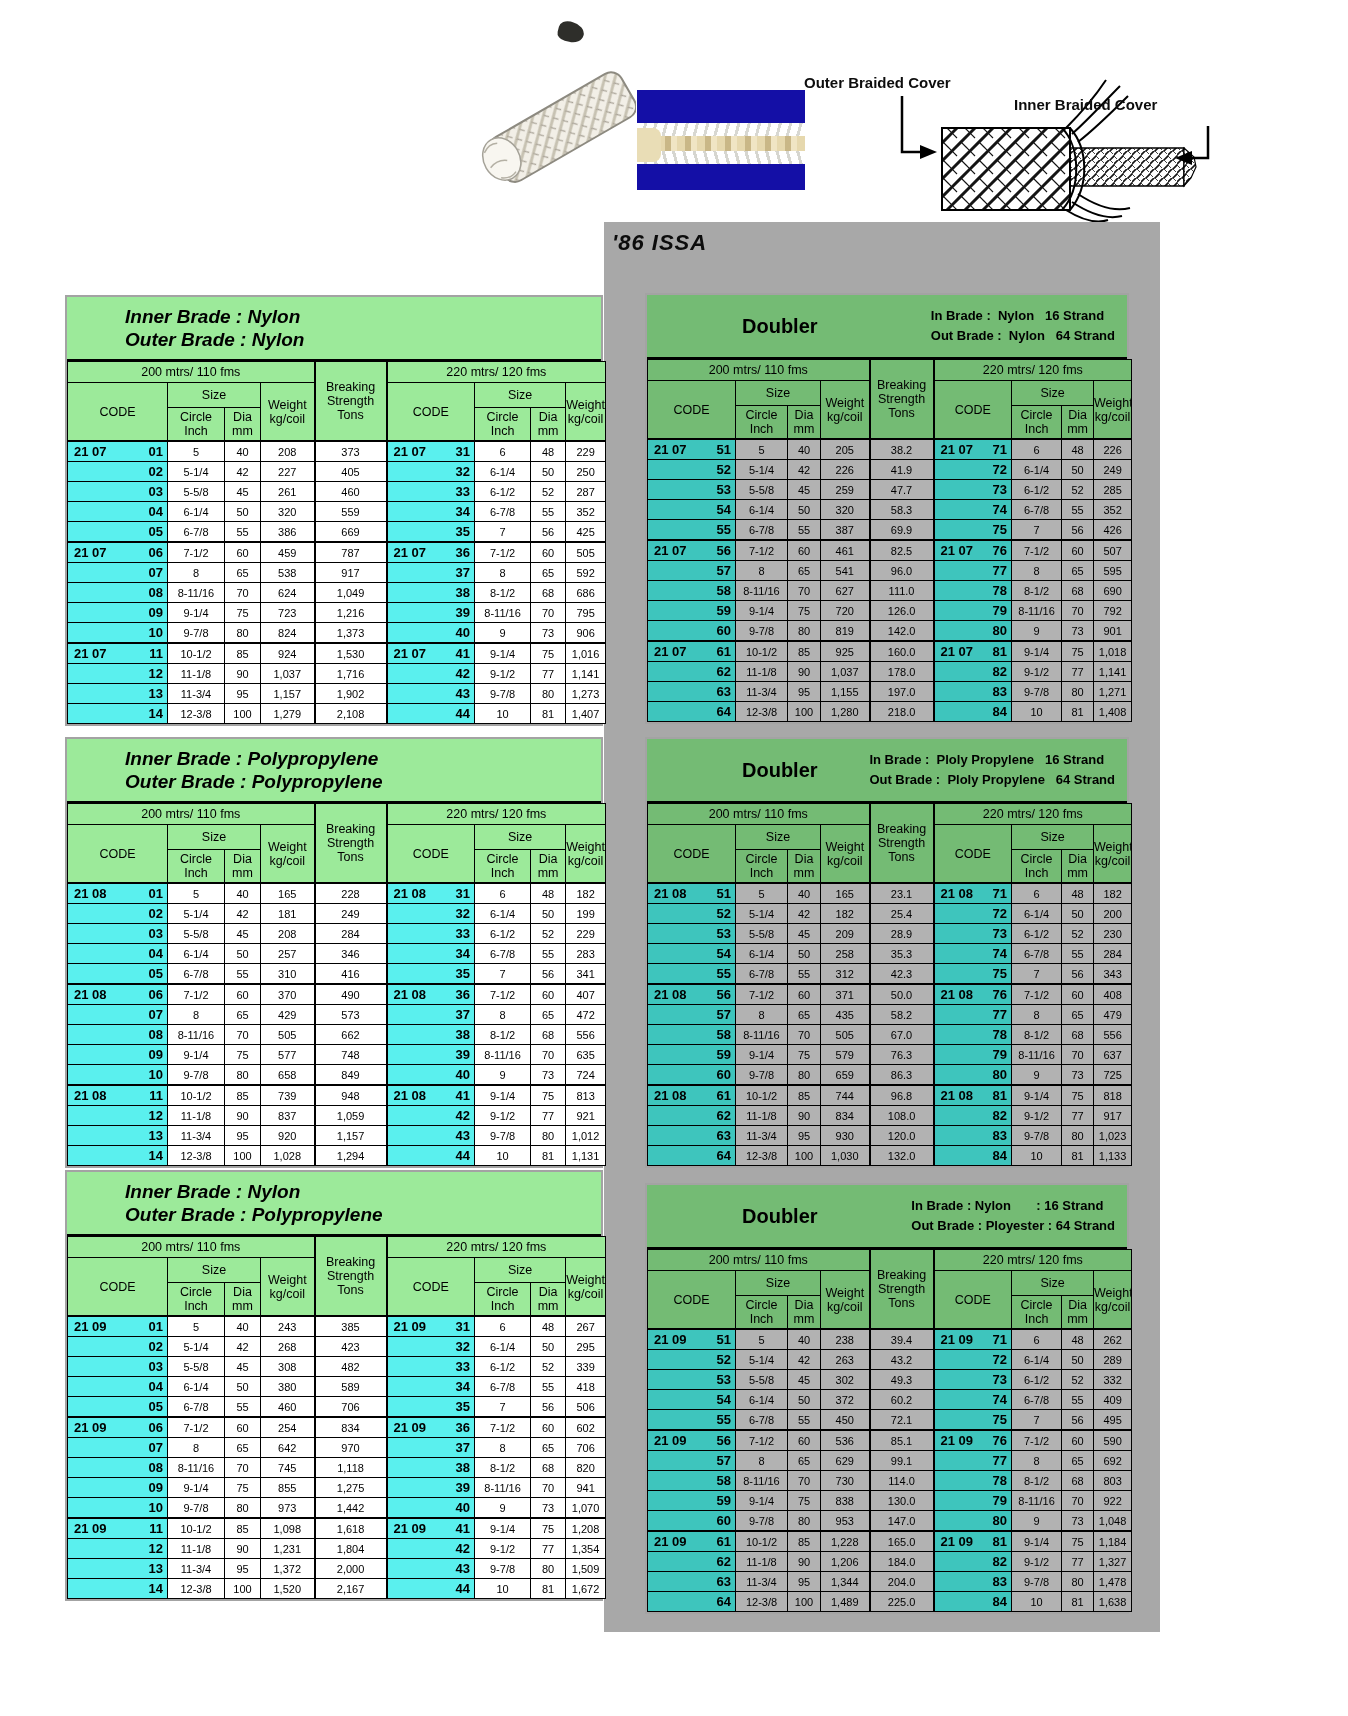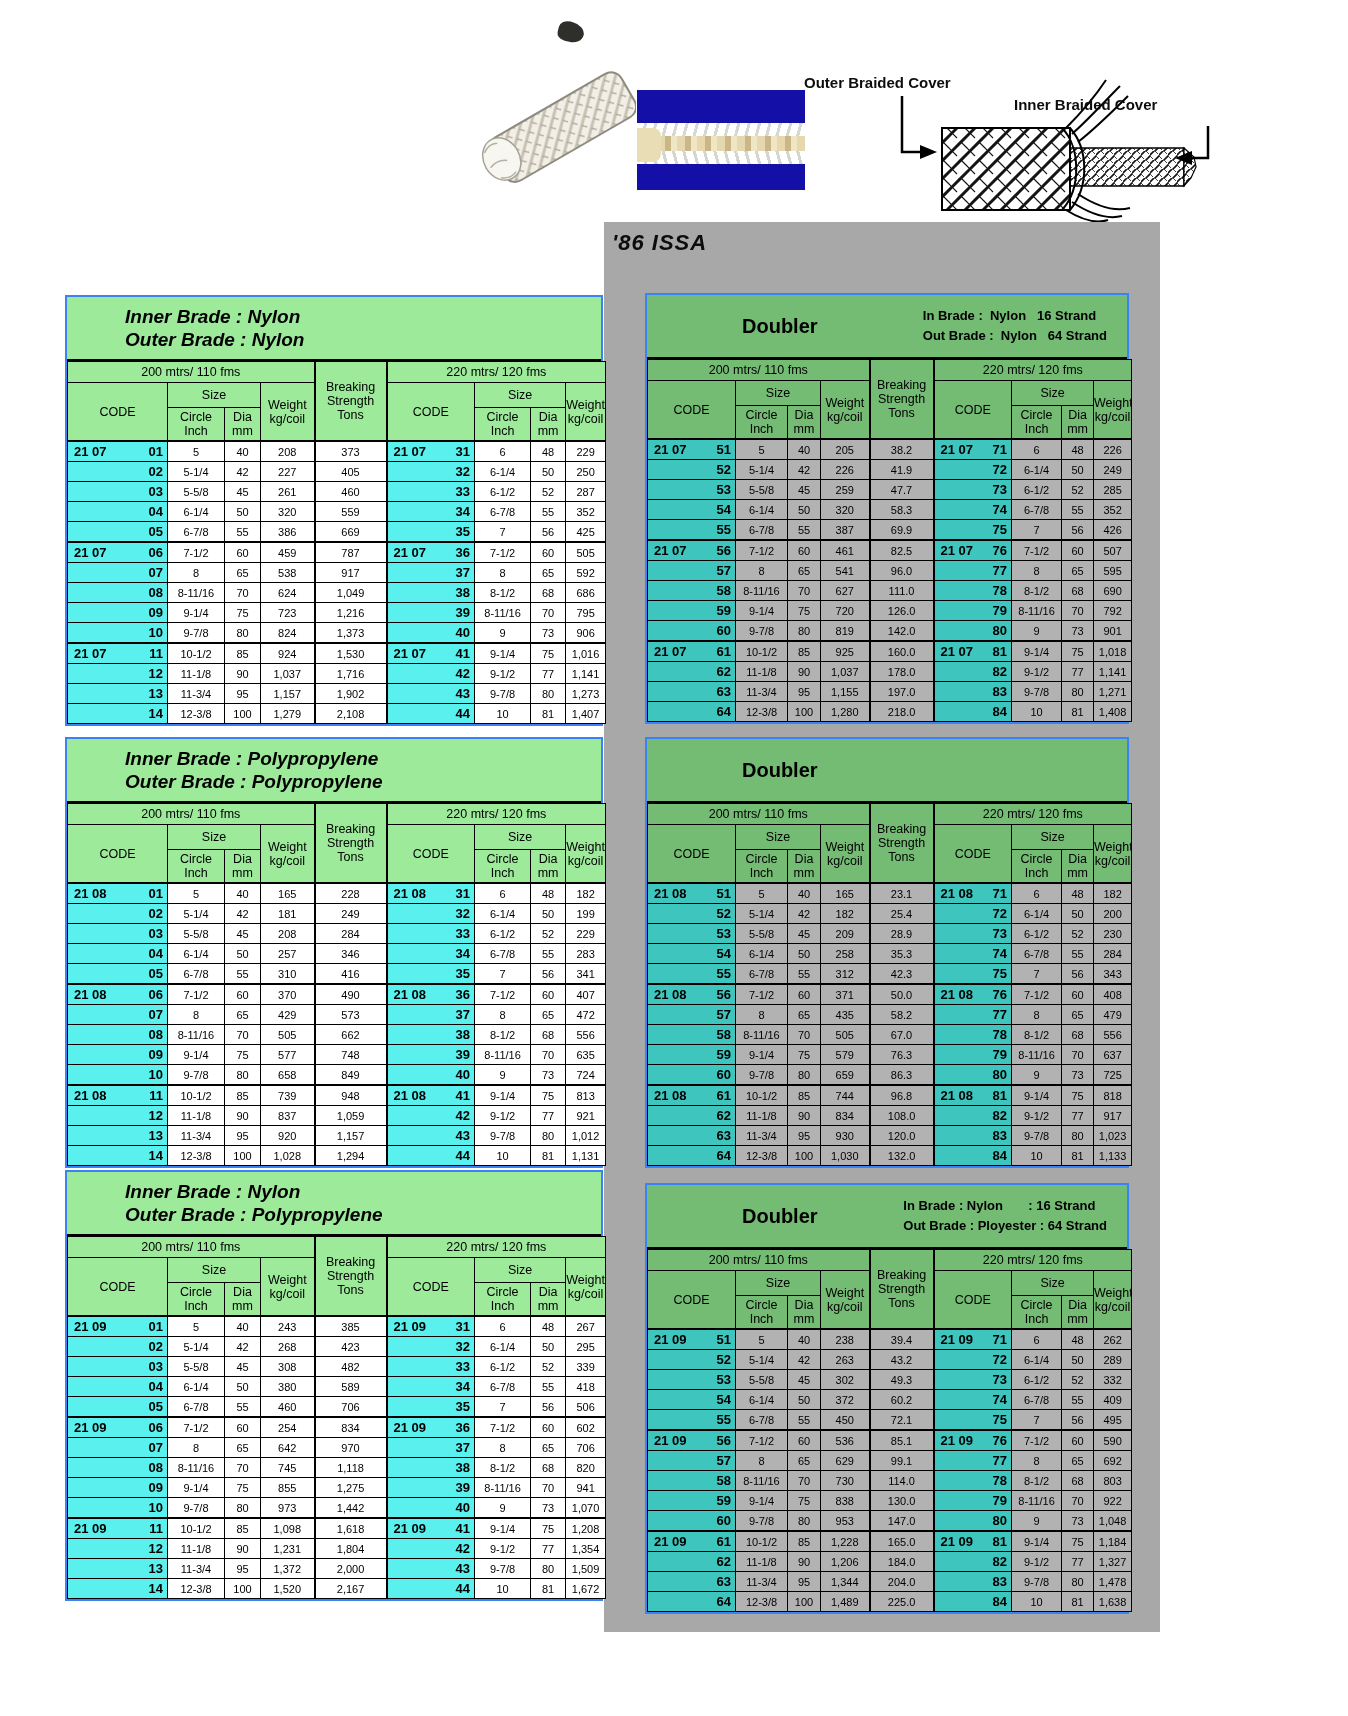--- a/index.html
+++ b/index.html
@@ -35,38 +35,38 @@
   .dlabel { position:absolute; font-size:15px; font-weight:bold; color:#0d0d0d; white-space:nowrap; }
   .lbl-outer { left:14px; top:4px; }
   .lbl-inner { left:224px; top:26px; }
 
   
   .right-panel { position:absolute; left:604px; top:222px; width:556px; height:1410px; background:#a8a8a8; }
   .issa { position:absolute; left:612px; top:230px; font-size:22px; font-weight:bold;
           font-style:italic; color:#0c0c0c; letter-spacing:1px; }
 
   
-  .tbox { position:absolute; box-sizing:border-box; border:2px solid #3b82f6; }
+  .tbox { position:absolute; box-sizing:border-box; border:2px solid #a3a3a3; }
   .tbox.left  { --hdr:#9cea9a; --code:#5af0ee; --cell:#ffffff; background:#fff; }
   .tbox.right { --hdr:#74bb74; --code:#3ec5bd; --cell:#b2b2b2; background:#737373; }
 
   #t1 { left:65px;  top:295px;  width:538px; }
   #t2 { left:65px;  top:737px;  width:538px; }
   #t3 { left:65px;  top:1170px; width:538px; }
   #t4 { left:645px; top:293px;  width:484px; }
   #t5 { left:645px; top:737px;  width:484px; }
   #t6 { left:645px; top:1183px; width:484px; }
 
   .tband { height:64px; box-sizing:border-box; border-bottom:2px solid #000;
            background:var(--hdr); display:flex; }
   .tband.lft { flex-direction:column; justify-content:center; padding-left:58px; gap:1px; }
   .tband .tl { font-size:19px; font-weight:bold; font-style:italic; color:#000; }
   .tband.rgt { flex-direction:row; align-items:center; }
   .tband .doubler { font-size:20px; font-weight:bold; margin-left:95px; color:#000; }
-  .tband .specs { margin-left:auto; margin-right:20px; font-size:13px; font-weight:bold;
+  .tband .specs { margin-left:auto; margin-right:12px; font-size:13px; font-weight:bold;
                   line-height:1.55; white-space:pre; color:#000; }
 
   table.rope { border-collapse:collapse; width:100%; table-layout:fixed; }
   table.rope th, table.rope td { border:1px solid #000; padding:0; text-align:center;
     overflow:hidden; color:#000; }
   table.rope thead th { background:var(--hdr); font-weight:normal; font-size:12.5px;
     line-height:1.12; white-space:pre-line; }
   table.rope thead tr:nth-child(1) th { height:20px; }
   table.rope thead tr:nth-child(2) th { height:24px; }
   table.rope thead tr:nth-child(3) th { height:32px; }
@@ -1531,20 +1531,21 @@
             <td>10</td>
             <td>81</td>
             <td>1,408</td>
           </tr>
         </tbody>
       </table>
     </div>
   <div id="t5" class="tbox right">
       <div class="tband rgt">
         <div class="doubler">Doubler</div>
+        <div class="specs"><div>In Brade :  Ploly Propylene   16 Strand</div><div>Out Brade :  Ploly Propylene   64 Strand</div></div>
       </div>
       <table class="rope">
         <colgroup>
           <col style="width: 88px;">
           <col style="width: 52px;">
           <col style="width: 33px;">
           <col style="width: 49px;">
           <col style="width: 64px;">
           <col style="width: 78px;">
           <col style="width: 50px;">

